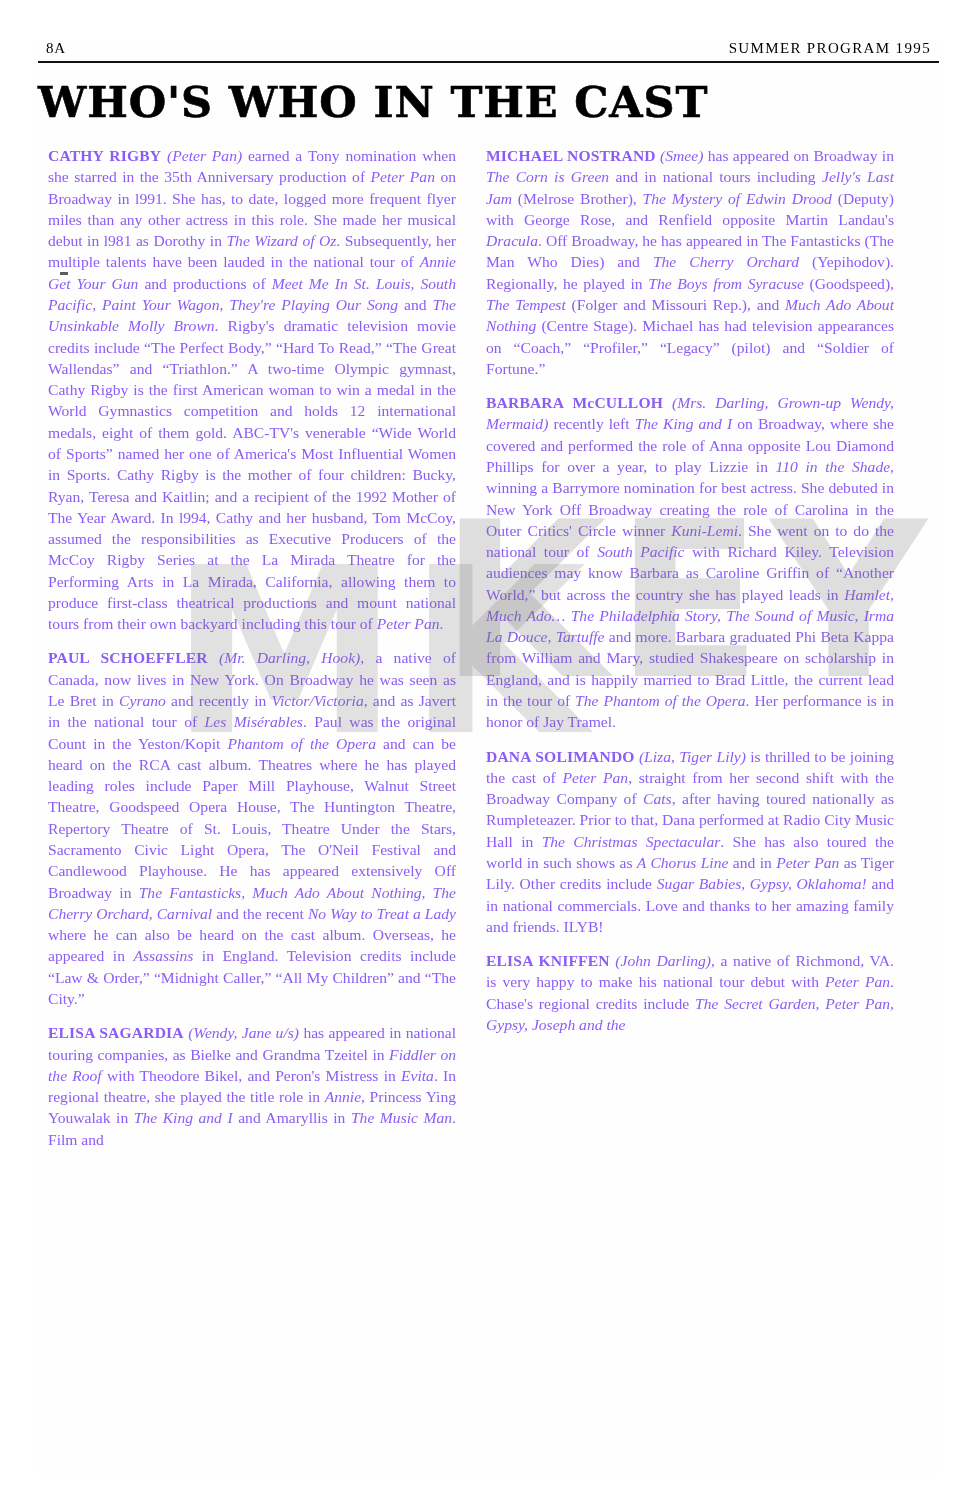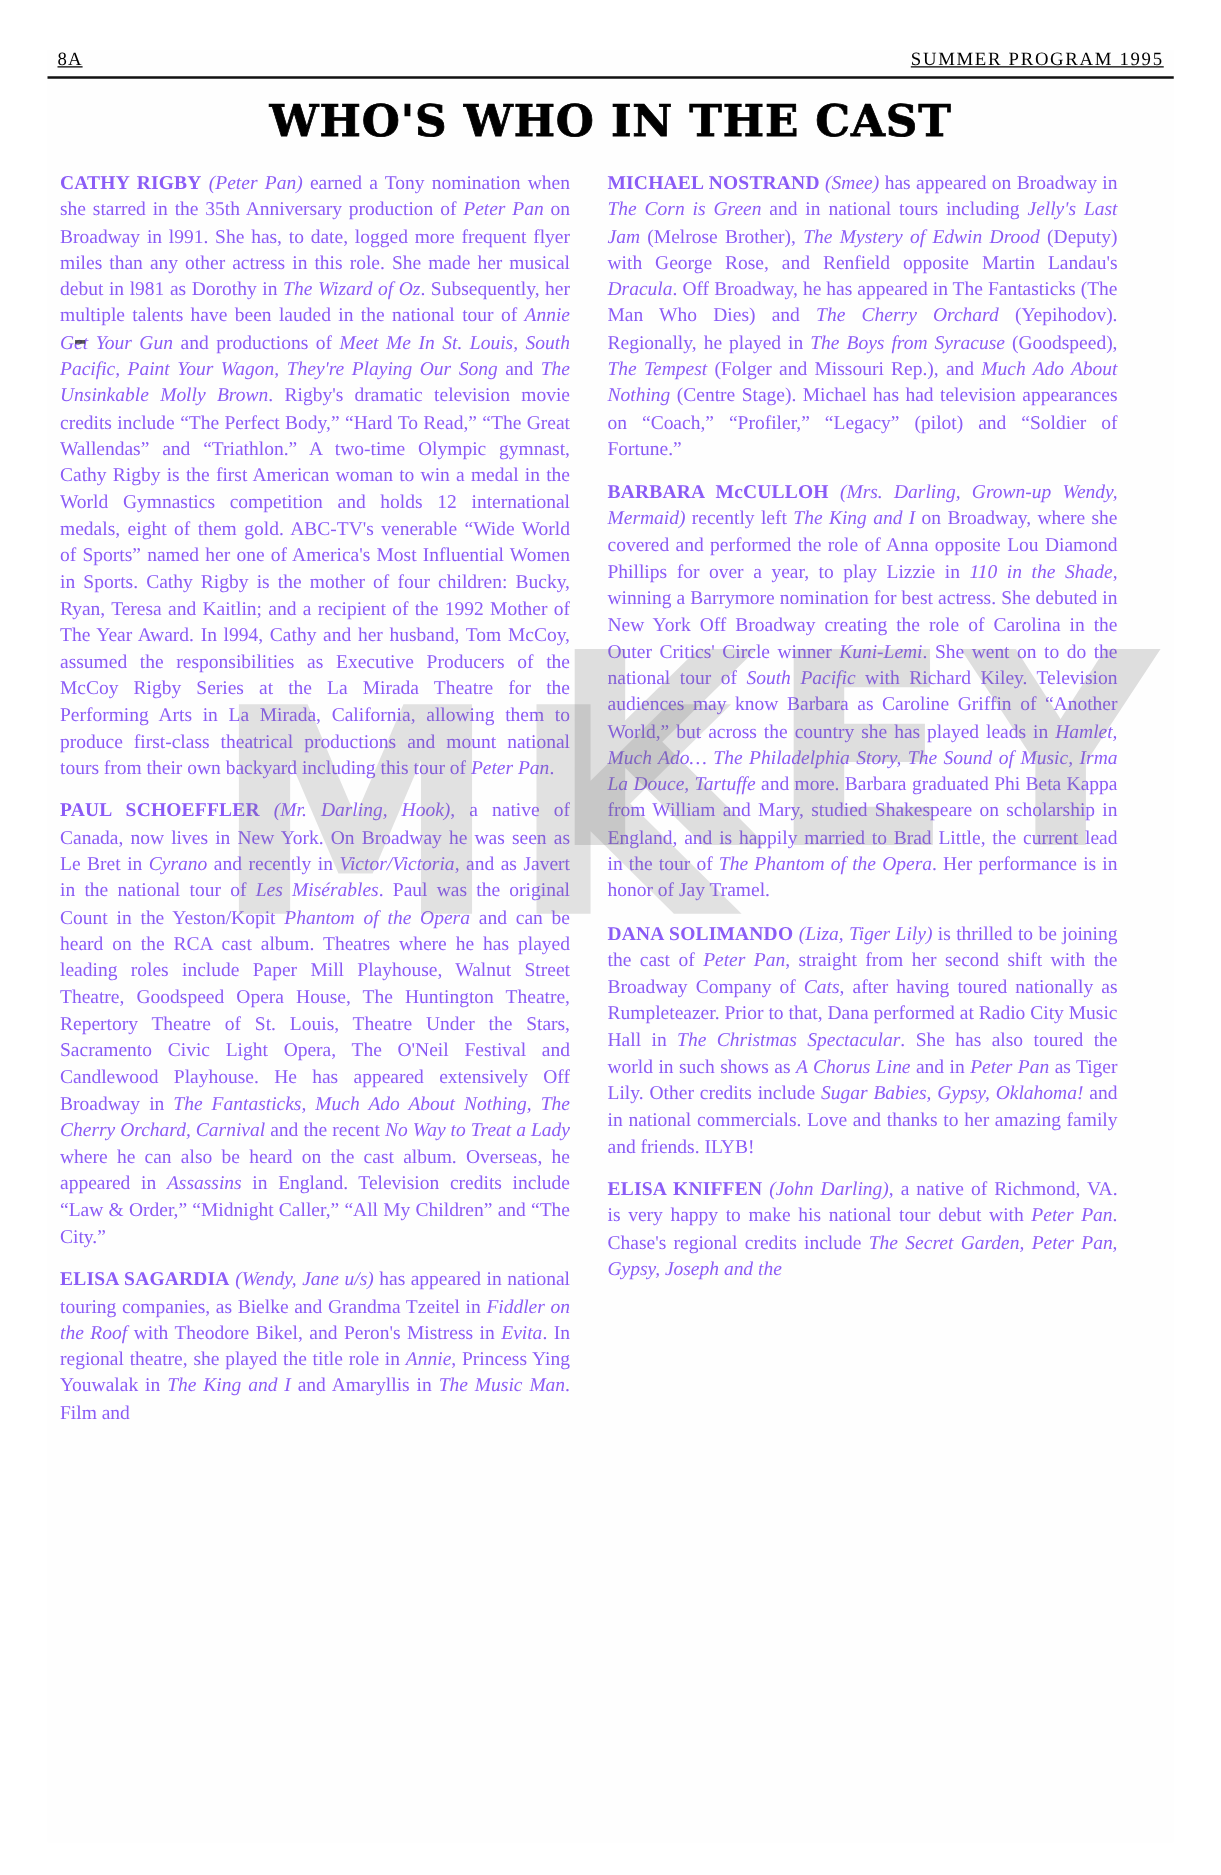--- a/index.html
+++ b/index.html
@@ -31,38 +31,37 @@
   
   .runhead {
     position: relative;
     display: flex;
     justify-content: space-between;
     align-items: flex-start;
     padding: 0 8px 4px 8px;
     border-bottom: 2px solid #111;
     font-size: 14.5px;
     letter-spacing: 0.06em;
-    text-decoration: underline;
   }
   .folio {
     font-family: "Liberation Serif", serif;
     font-size: 15px;
     font-weight: 400;
   }
   .runhead-right {
     font-size: 15px;
     font-variant: small-caps;
     letter-spacing: 0.09em;
   }
   .title {
-    text-align: center;
+    text-align: left;
     margin: 14px 0 10px 0;
     font-family: "DejaVu Serif", serif;
     font-weight: 700;
-    font-size: 35px;
+    font-size: 43px;
     letter-spacing: 0.02em;
     -webkit-text-stroke: 0.6px #000;
   }
   .columns {
     display: flex;
     gap: 30px;
     padding: 8px 10px 0 10px;
     height: 1255px;
     overflow: hidden;
   }

